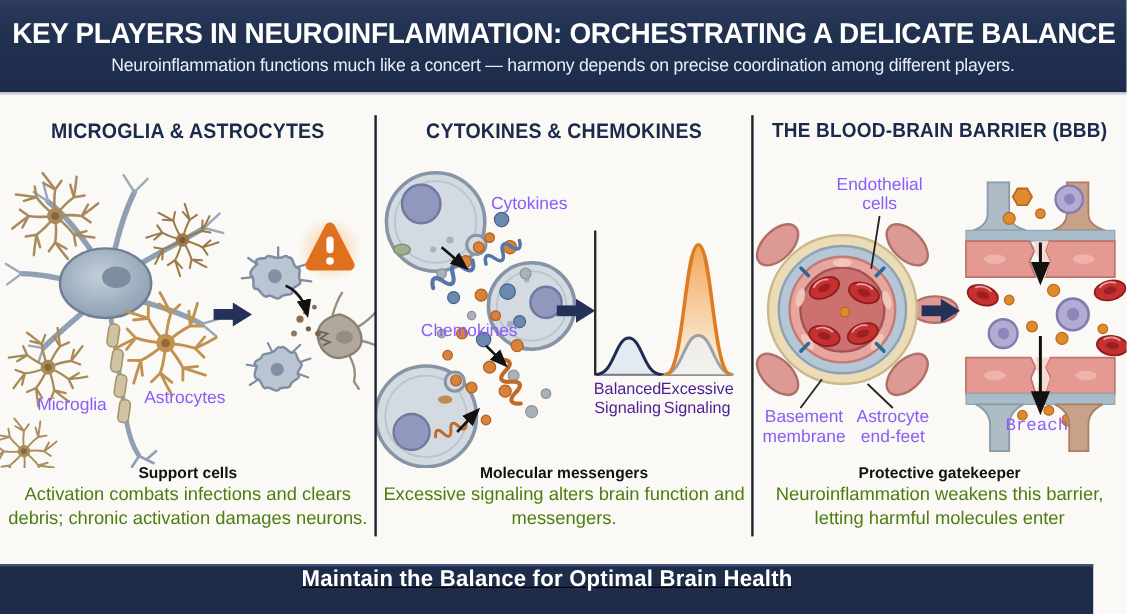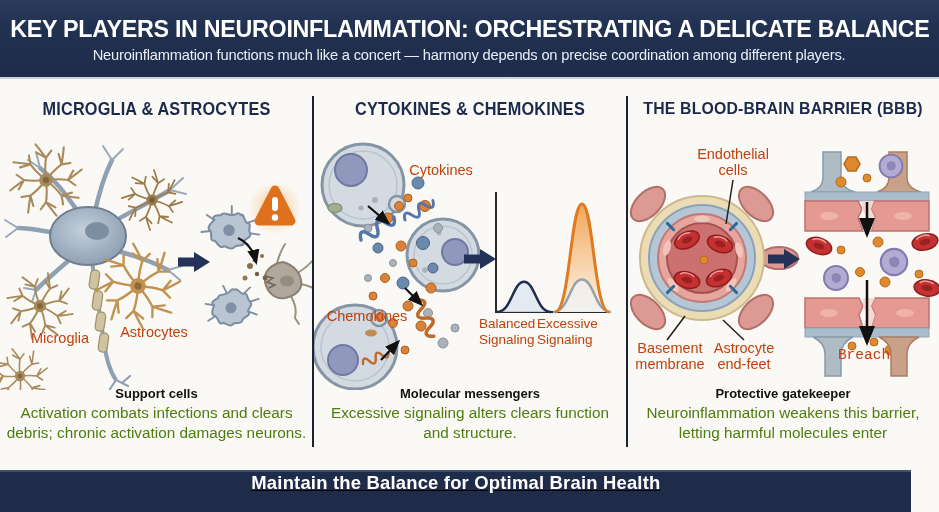--- a/index.html
+++ b/index.html
@@ -12,22 +12,22 @@
           display:flex;flex-direction:column;align-items:center;justify-content:center;gap:3px;}
   .header h1{margin:0;color:#ffffff;font-size:24px;font-weight:bold;letter-spacing:-0.3px;
              white-space:nowrap;transform:scaleX(0.97);}
   .header .sub{margin:0;color:#e9edf5;font-size:15px;letter-spacing:-0.2px;white-space:nowrap;transform:scaleX(0.98);}
   
   .col{position:absolute;top:79px;height:391px;}
   .col h2{position:absolute;top:20px;left:0;width:100%;margin:0;text-align:center;
           color:#1b2a4a;font-size:17.5px;font-weight:bold;letter-spacing:0.2px;transform:scaleX(0.93);}
   .illus{position:absolute;top:49px;left:0;right:0;height:262px;}
   .illus svg{position:absolute;left:0;top:0;}
-  .ill-label{position:absolute;font-size:14.5px;color:#c2410c;text-align:center;line-height:1.12;}
-  .chart-label{position:absolute;font-size:13.5px;color:#c2410c;line-height:1.15;}
+  .ill-label{position:absolute;font-size:14.5px;color:#8b5cf6;text-align:center;line-height:1.12;}
+  .chart-label{position:absolute;font-size:13.5px;color:#4c1d95;text-align:center;line-height:1.15;}
   .caption{position:absolute;top:307px;left:0;right:0;text-align:center;}
   .caption h3{margin:0 0 2px 0;font-size:13px;font-weight:bold;color:#111;}
   .caption p{margin:0 4px;font-size:15.3px;color:#4d7c0f;line-height:1.28;}
   .divider{position:absolute;top:96px;width:2px;height:351px;background:#1b2330;}
   
   .footer{position:absolute;left:0;bottom:0;width:911px;height:42px;background:#1e2c4a;
           border-top:2px solid #3e5076;box-sizing:border-box;
           display:flex;align-items:flex-start;justify-content:center;text-decoration:underline;}
   .footer .ft{color:#ffffff;font-size:19px;font-weight:bold;letter-spacing:0.2px;transform:scaleX(0.97);}
 </style>
@@ -255,27 +255,27 @@
 
         <g>
           <path d="M183,64 L183,184 L298,184" fill="none" stroke="#2a2a2a" stroke-width="2"></path>
           <path id="b-bell-balanced" fill="rgba(223,231,240,0.85)" stroke="#1e2c52" stroke-width="2.5" d="M184,184 C198.85,184 199.66,153.76 211,153.76 C222.34,153.76 223.15,184 238,184"></path>
           <path id="b-bell-exc-fill" fill="url(#b-og)" stroke="none" d="M242,184 C256.85,184 257.66,76 269,76 C280.34,76 281.15,184 296,184"></path>
           <path id="b-bell-gray" fill="rgba(238,240,242,0.75)" stroke="#99a1a9" stroke-width="2.5" d="M240,184 C255.95,184 256.82,151.6 269,151.6 C281.18,151.6 282.05,184 298,184"></path>
           <path id="b-bell-exc-stroke" fill="none" stroke="#e07b22" stroke-width="3" d="M242,184 C256.85,184 257.66,76 269,76 C280.34,76 281.15,184 296,184"></path>
         </g>
       </svg>
       <div class="ill-label" style="left:86px;top:34px;width:84px;">Cytokines</div>
-      <div class="ill-label" style="left:4px;top:140px;width:100px;margin-top:40px;">Chemokines</div>
+      <div class="ill-label" style="left:28px;top:140px;width:100px;">Chemokines</div>
       <div class="chart-label" style="left:166px;top:188px;width:88px;">Balanced Signaling</div>
       <div class="chart-label" style="left:224px;top:188px;width:88px;">Excessive Signaling</div>
     </div>
     <div class="caption">
       <h3>Molecular messengers</h3>
-      <p>Excessive signaling alters clears function and structure.</p>
+      <p>Excessive signaling alters brain function and messengers.</p>
     </div>
   </section>
 
   <section class="col" style="left:627px;width:312px;border-radius:19px;">
     <h2 style="font-size:17px;">THE BLOOD-BRAIN BARRIER (BBB)</h2>
     <div class="illus">
       <svg width="312" height="262" viewBox="0 0 312 262">
         <defs>
           <g id="c-rbc">
             <ellipse rx="13" ry="8" fill="#c53131" stroke="#8e1e1e" stroke-width="1.5"></ellipse>

